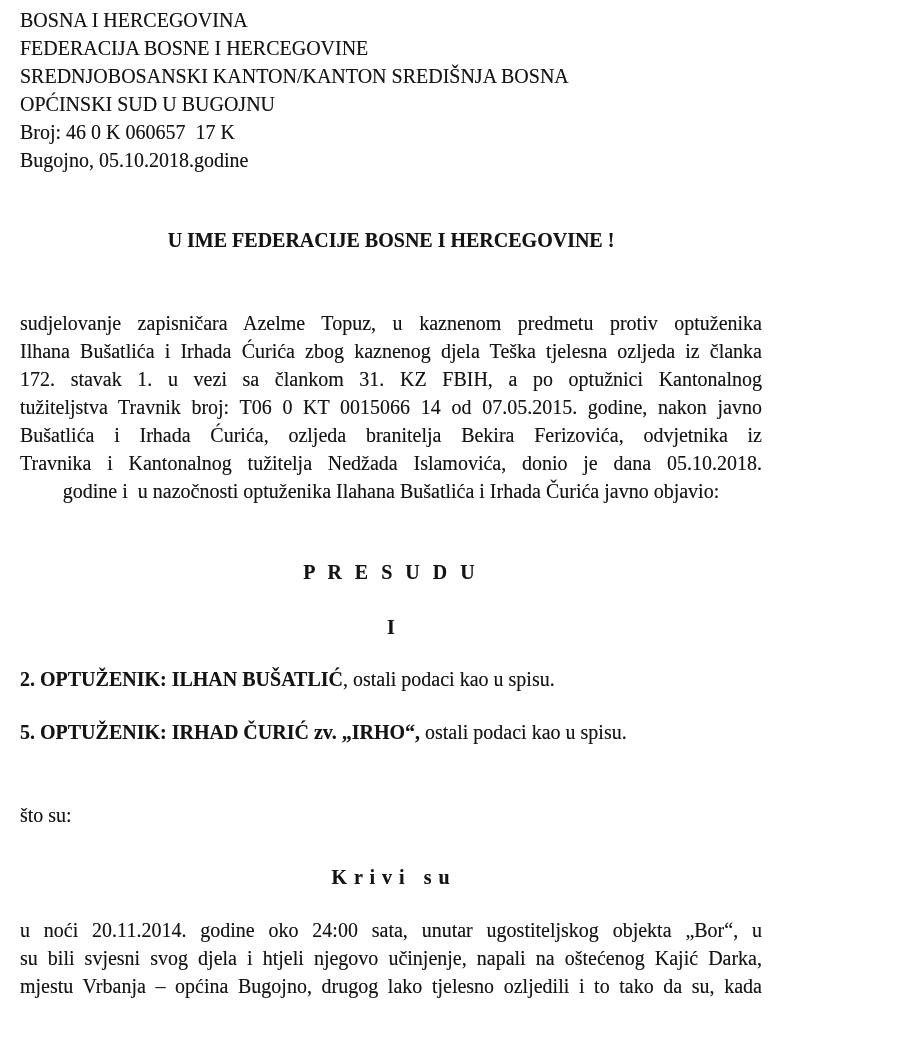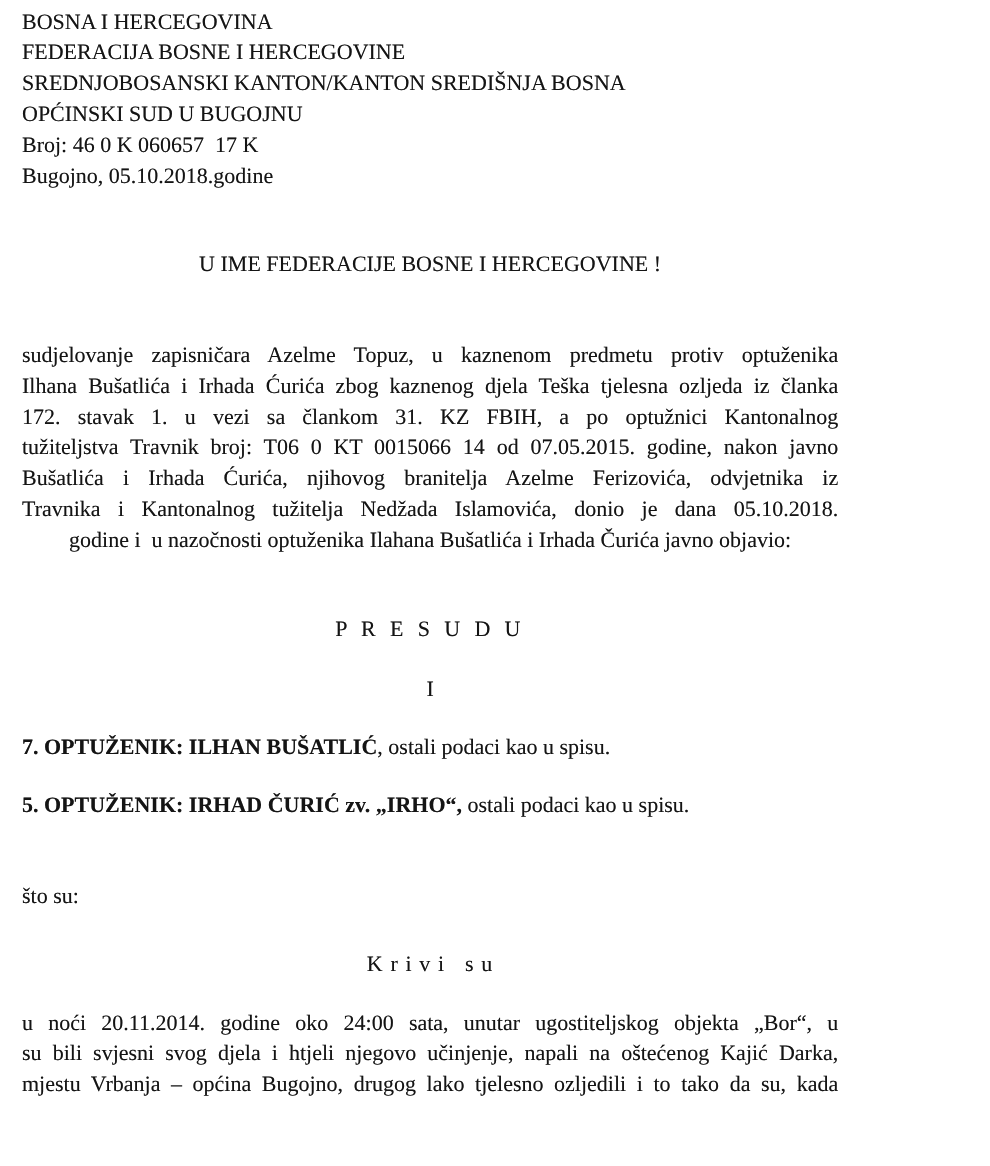--- a/index.html
+++ b/index.html
@@ -33,21 +33,21 @@
   .jline {
     text-align: justify;
     text-align-last: justify;
   }
   .p-last {
     text-align: center;
     white-space: pre-wrap;
   }
   .centered {
     text-align: center;
-    font-weight: 400;
+    font-weight: 700;
     white-space: pre-wrap;
   }
   .doc-title   { margin-top: 52px; }
   .intro-para  { margin-top: 55px; }
   .verdict-heading { margin-top: 53px; letter-spacing: 4px; }
   .section-number  { margin-top: 27px; }
   .accused-1   { margin-top: 24px; }
   .accused-2   { margin-top: 25px; }
   .guilty-heading  { margin-top: 34px; letter-spacing: 1px; }
   .sto-su      { margin-top: 55px; }
@@ -68,31 +68,31 @@
     <div class="line pre">Bugojno, 05.10.2018.godine</div>
   </div>
 
   <div class="line centered doc-title">U IME FEDERACIJE BOSNE I HERCEGOVINE !</div>
 
   <div class="intro-para">
     <div class="line jline">sudjelovanje zapisničara Azelme Topuz, u kaznenom predmetu protiv optuženika</div>
     <div class="line jline">Ilhana Bušatlića i Irhada Ćurića zbog kaznenog djela Teška tjelesna ozljeda iz članka</div>
     <div class="line jline">172. stavak 1. u vezi sa člankom 31. KZ FBIH, a po optužnici Kantonalnog</div>
     <div class="line jline">tužiteljstva Travnik broj: T06 0 KT 0015066 14 od 07.05.2015. godine, nakon javno</div>
-    <div class="line jline">Bušatlića i Irhada Ćurića, njihovog branitelja Azelme Ferizovića, odvjetnika iz</div>
+    <div class="line jline">Bušatlića i Irhada Ćurića, ozljeda branitelja Bekira Ferizovića, odvjetnika iz</div>
     <div class="line jline">Travnika i Kantonalnog tužitelja Nedžada Islamovića, donio je dana 05.10.2018.</div>
     <div class="line p-last">godine i  u nazočnosti optuženika Ilahana Bušatlića i Irhada Čurića javno objavio:</div>
   </div>
 
   <div class="line centered verdict-heading">P R E S U D U</div>
 
   <div class="line centered section-number">I</div>
 
   <div class="line accused-1">
-    <span class="b">7. OPTUŽENIK: ILHAN BUŠATLIĆ</span><span>, ostali podaci kao u spisu.</span>
+    <span class="b">2. OPTUŽENIK: ILHAN BUŠATLIĆ</span><span>, ostali podaci kao u spisu.</span>
   </div>
 
   <div class="line accused-2">
     <span class="b">5. OPTUŽENIK: IRHAD ČURIĆ zv. „IRHO“,</span><span> ostali podaci kao u spisu.</span>
   </div>
 
   <div class="line sto-su">što su:</div>
 
   <div class="line centered guilty-heading">K r i v i   s u</div>
 

